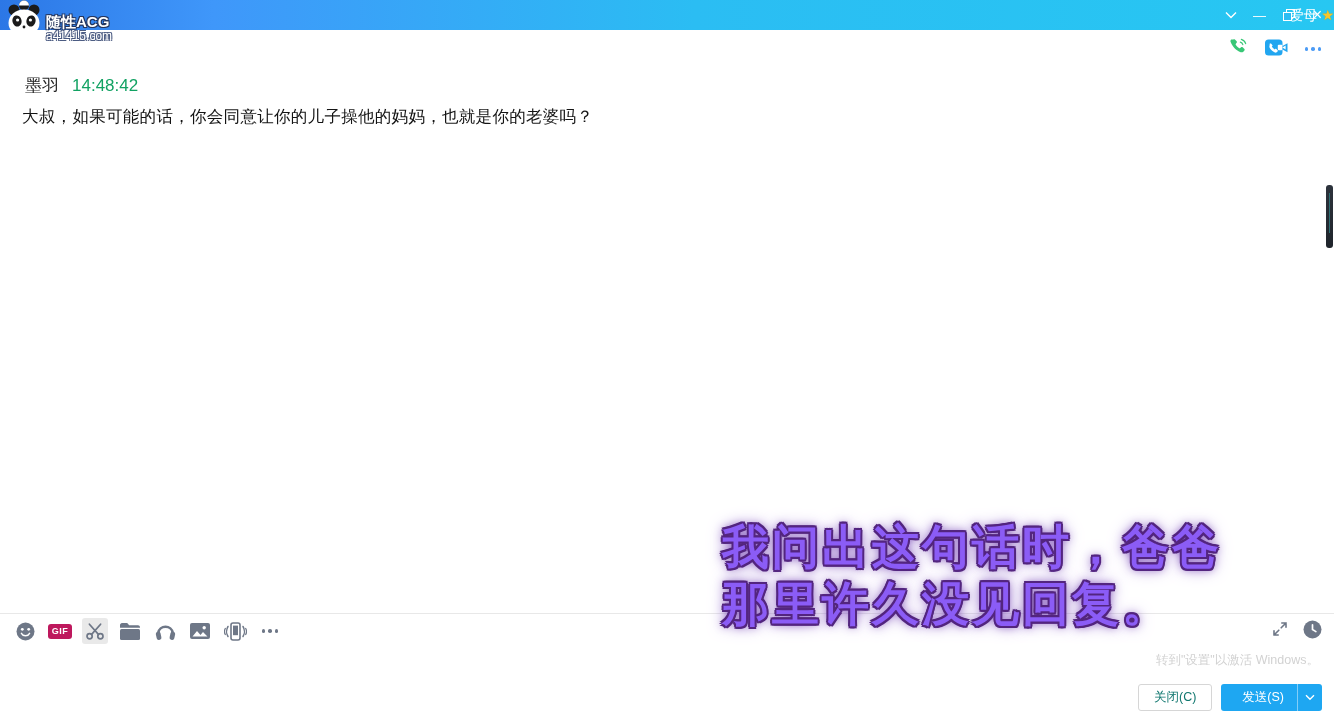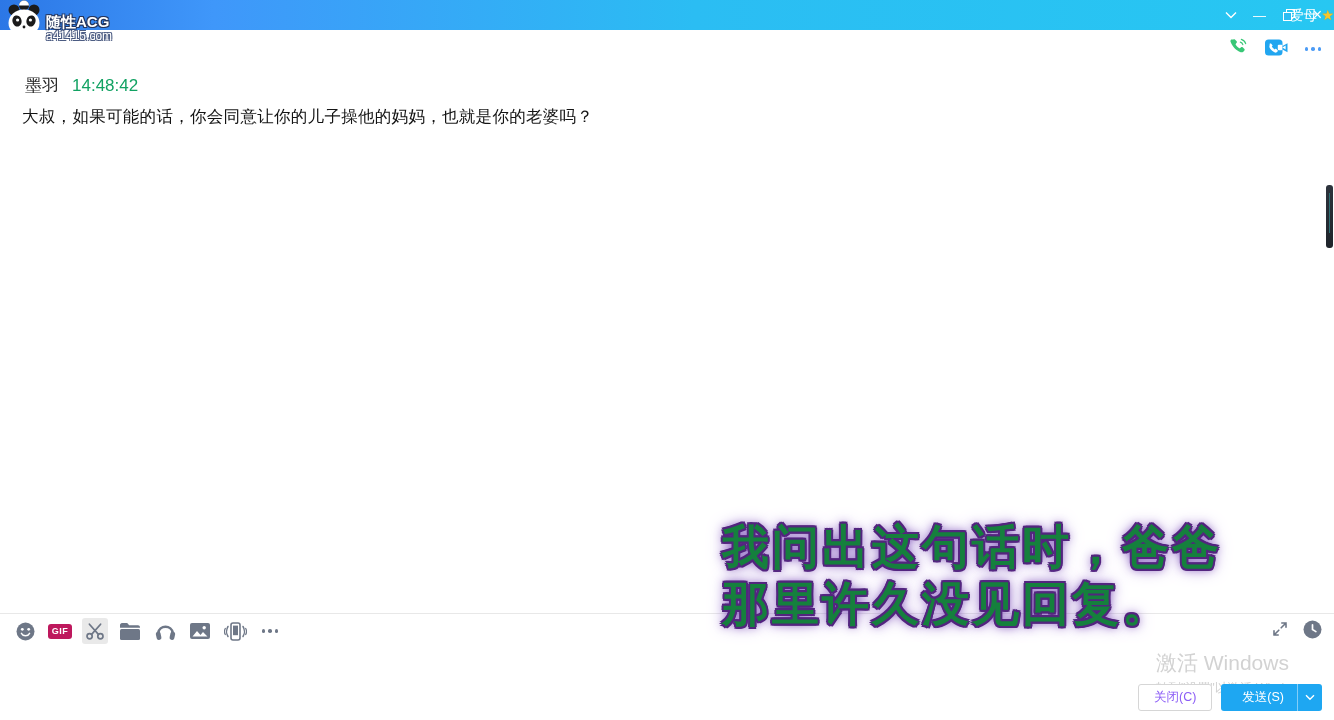--- a/index.html
+++ b/index.html
@@ -42,21 +42,21 @@
   .msg-block { padding:8px 0 0 25px; }
   .msg-head { display:flex; align-items:baseline; gap:13px; }
   .sender { font-size:17px; color:#262626; }
   .timestamp { font-size:17px; color:#12a263; }
   .msg-text { margin-top:9px; margin-left:-3px; font-size:16.5px; color:#141414; letter-spacing:0.3px; }
 
   .overlay-caption {
     position:absolute; left:722px; top:452px;
     font-family:"DejaVu Serif", serif;
     font-size:47px; line-height:57px; letter-spacing:3px; white-space:nowrap;
-    color:#15803d; font-weight:bold;
+    color:#8b5cf6; font-weight:bold;
     text-shadow:
       2px 0 0 #53257f,-2px 0 0 #53257f,0 2px 0 #53257f,0 -2px 0 #53257f,
       1.6px 1.6px 0 #53257f,-1.6px 1.6px 0 #53257f,1.6px -1.6px 0 #53257f,-1.6px -1.6px 0 #53257f,
       0 0 9px #7c4fb5,0 0 16px #9a74d0;
   }
 
   .scroll-thumb {
     position:absolute; right:1px; top:119px; width:7px; height:63px;
     background:linear-gradient(180deg,#2d333c,#1f242b); border-radius:3px;
   }
@@ -76,21 +76,21 @@
   .toolbar-right { margin-left:auto; display:flex; align-items:center; gap:15px; }
 
   
   .input-area { position:relative; height:72px; background:#fff; }
   .watermark { position:absolute; right:15px; top:1px; color:#d2d2d2; }
   .watermark-l1 { font-size:21px; font-weight:300; }
   .watermark-l2 { font-size:12.5px; margin-top:3px; }
   .footer-buttons { position:absolute; right:12px; bottom:9px; display:flex; gap:9px; }
   .btn-close {
     background:#fff; border:1px solid #d6d6d6; border-radius:3px;
-    font-size:12.5px; color:#8b5cf6; padding:4px 15px; font-family:inherit;
+    font-size:12.5px; color:#0f766e; padding:4px 15px; font-family:inherit;
   }
   .btn-send-group { display:flex; background:#1ea7f2; border-radius:3px; overflow:hidden;padding-left:8px; }
   .btn-send {
     background:transparent; border:none; color:#fff; font-size:12.5px;
     padding:4px 13px; font-family:inherit;
   }
   .btn-send-caret {
     width:25px; display:flex; align-items:center; justify-content:center;
     border-left:1px solid rgba(255,255,255,0.45);
   }
@@ -247,21 +247,20 @@
         <svg width="19" height="19" viewBox="0 0 19 19">
           <circle cx="9.5" cy="9.5" r="9" fill="#6e7787"></circle>
           <path d="M9.5 4.8V9.5l3.4 2.1" stroke="#fff" stroke-width="1.7" fill="none" stroke-linecap="round"></path>
         </svg>
       </span>
     </div>
   </div>
 
   <div class="input-area">
     <div class="watermark">
-      <div class="watermark-l1">激活 Windows</div>
       <div class="watermark-l2">转到"设置"以激活 Windows。</div>
     </div>
     <div class="footer-buttons">
       <button class="btn-close">关闭(C)</button>
       <div class="btn-send-group">
         <button class="btn-send">发送(S)</button>
         <div class="btn-send-caret">
           <svg width="10" height="7" viewBox="0 0 10 7">
               <path d="M1 1.3 L5 5.3 L9 1.3" fill="none" stroke="#fff" stroke-width="1.4"></path>
             </svg>

